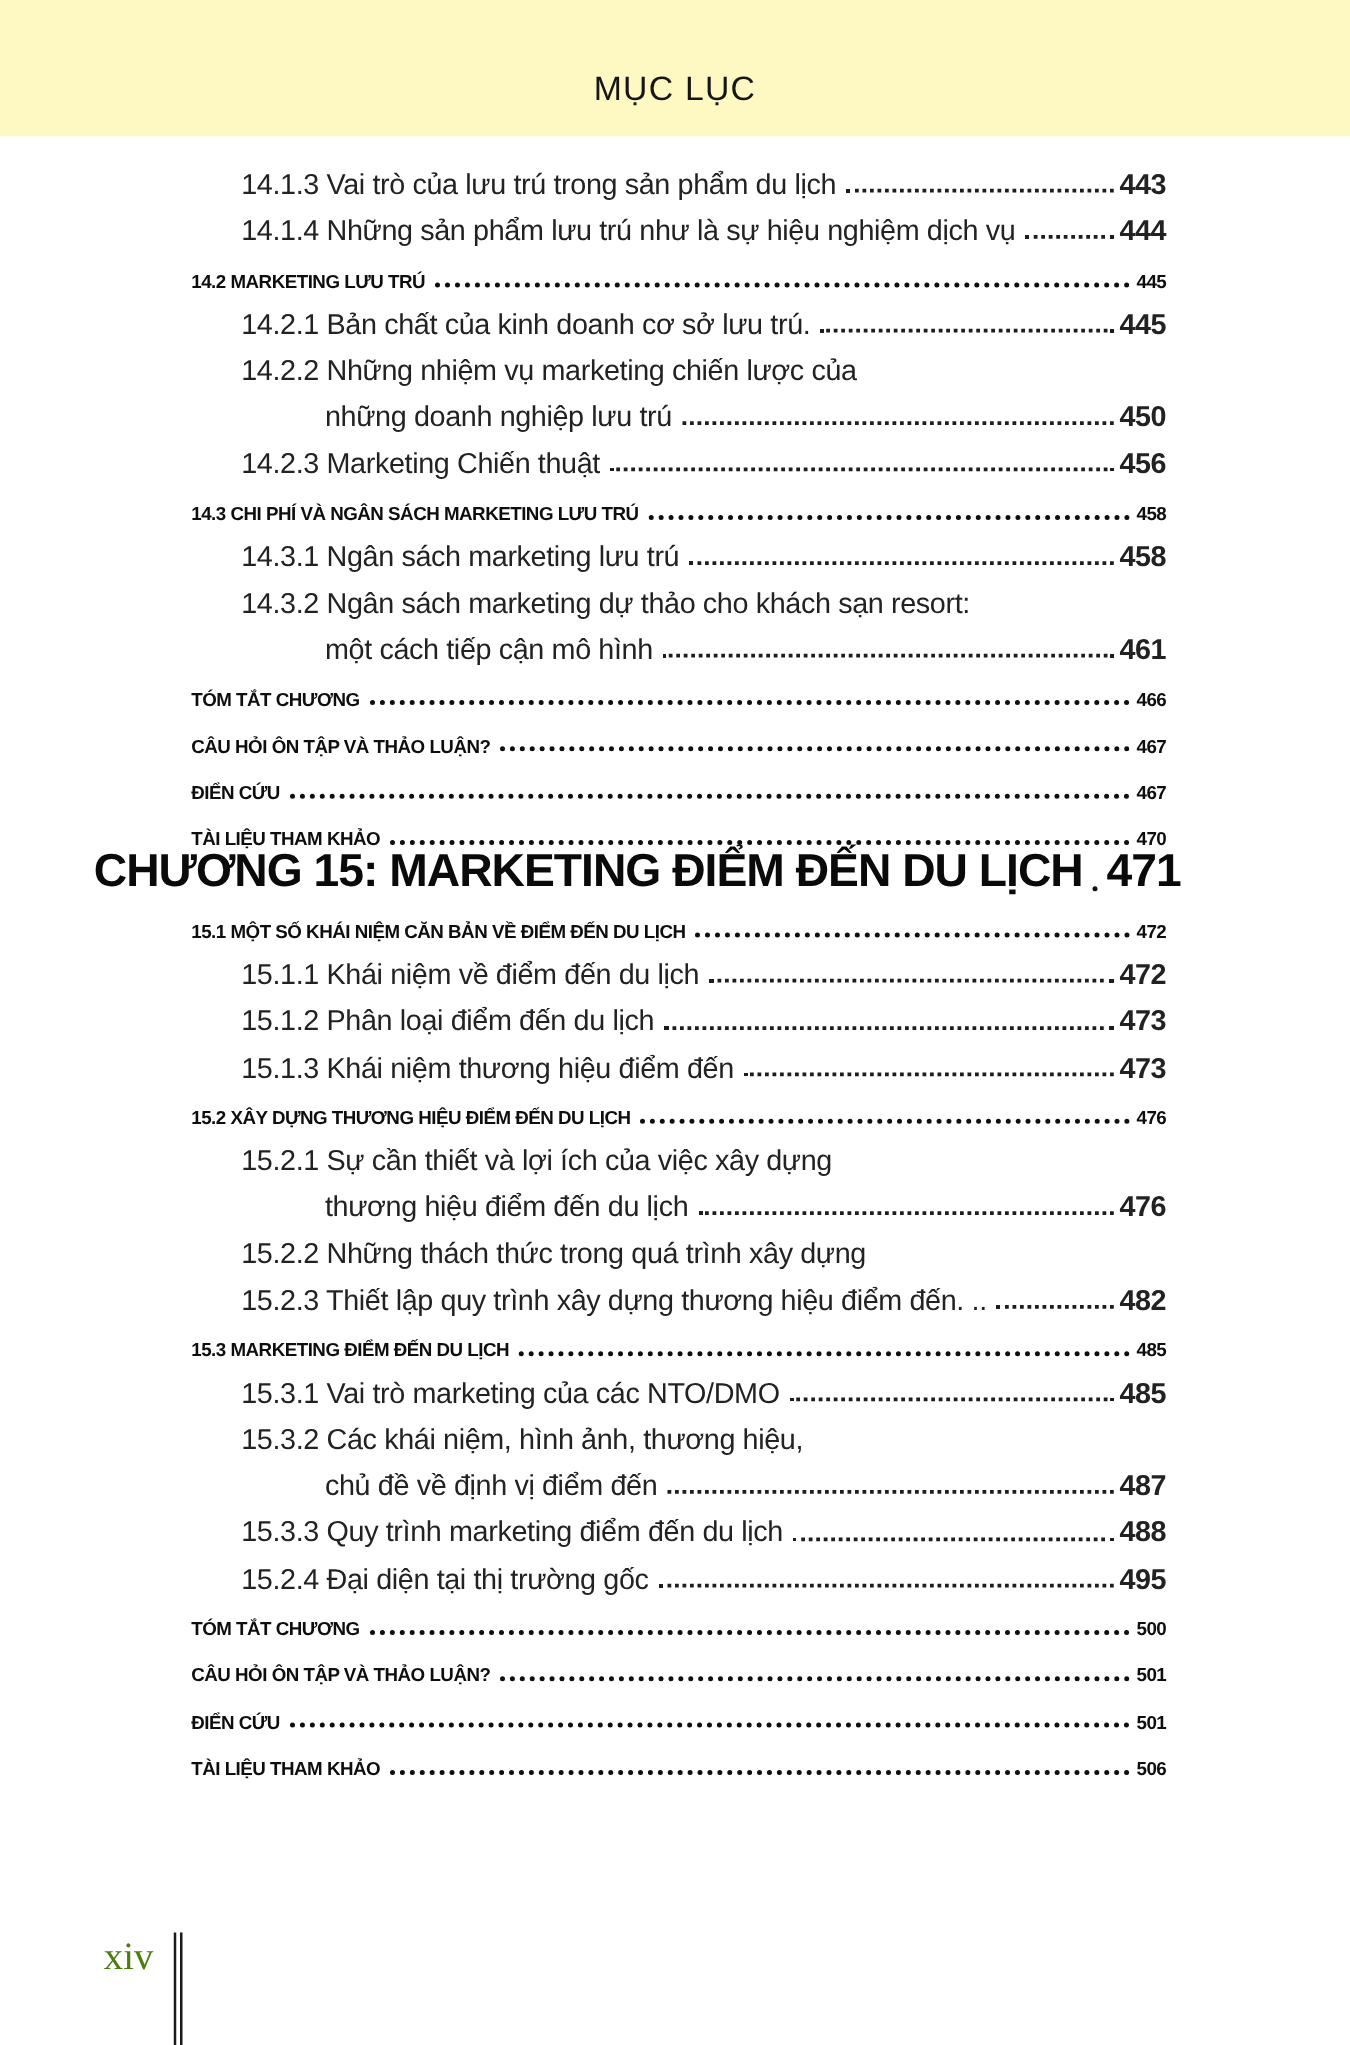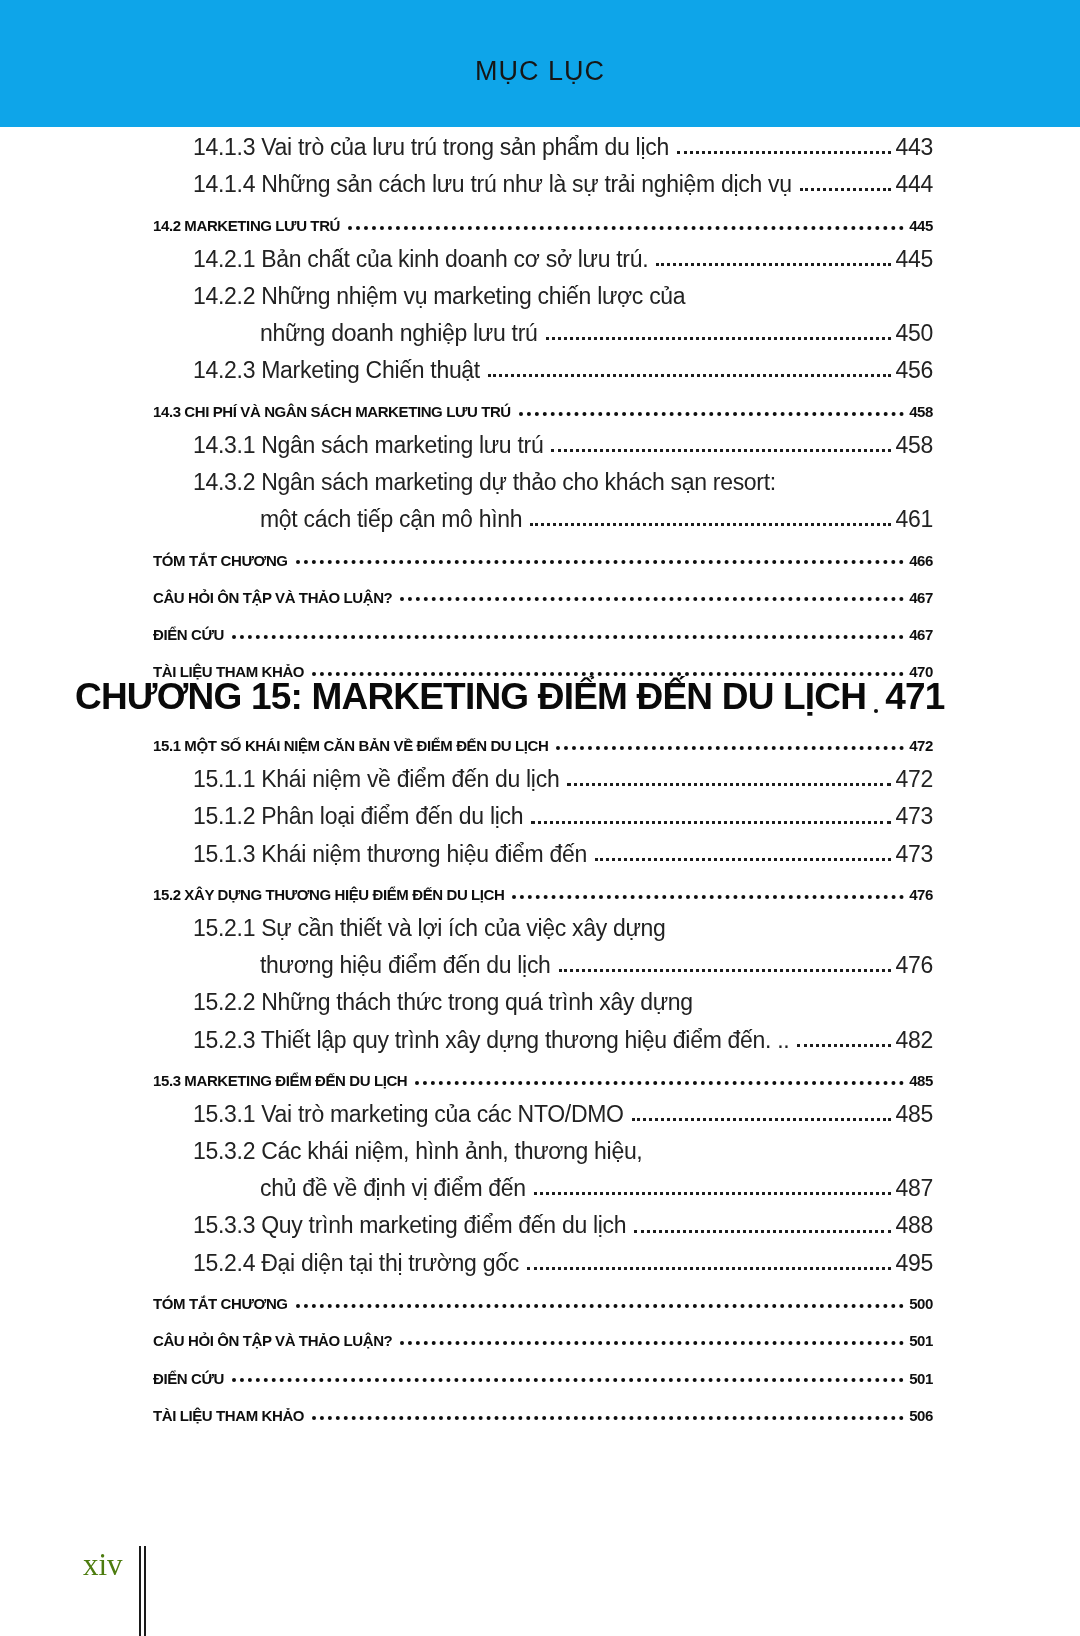--- a/index.html
+++ b/index.html
@@ -7,22 +7,22 @@
     width: 1080px; height: 1636px;
     position: relative;
     background: #ffffff;
     font-family: "Liberation Sans", sans-serif;
     color: #1c1c1c;
     overflow: hidden;
   }
   
   .header-band {
     position: absolute; left: 0; top: 0;
-    width: 1080px; height: 127px;
-    background: #0ea5e9;
+    width: 1080px; height: 109px;
+    background: #fef9c3;
   }
   .header-title {
     position: absolute; left: 0; top: 58px;
     width: 100%;
     text-align: center;
     font-size: 27px;
     letter-spacing: 1px;
     color: #161616;
     line-height: 1;
   }
@@ -33,21 +33,21 @@
     width: 858px;
   }
   .row {
     display: flex;
     align-items: flex-end;
     height: 37.2px;
     white-space: nowrap;
     line-height: 1.05;
   }
   .row .label { flex: 0 1 auto; padding-bottom: 2px; margin-top: 25px; }
-  .row .page  { flex: 0 0 auto; padding-bottom: 2px; }
+  .row .page  { flex: 0 0 auto; padding-bottom: 2px; font-weight: bold; }
   .dots {
     flex: 1 1 auto;
     min-width: 6px;
     height: 0;
     border-bottom: 3.4px dotted #1d1d1d;
     margin: 0 5px 7px 8px;
   }
   
   .row.sub  { font-size: 23px; letter-spacing: -0.3px; padding-left: 118px; color: #222; }
   .row.cont { font-size: 23px; letter-spacing: -0.3px; padding-left: 185px; color: #222; }
@@ -90,21 +90,21 @@
   <div class="header-title">MỤC LỤC</div>
 </div>
 
 <div class="toc">
     <div class="row sub">
       <span class="label">14.1.3 Vai trò của lưu trú trong sản phẩm du lịch</span>
       <span class="dots"></span>
       <span class="page">443</span>
     </div>
     <div class="row sub">
-      <span class="label">14.1.4 Những sản cách lưu trú như là sự trải nghiệm dịch vụ</span>
+      <span class="label">14.1.4 Những sản phẩm lưu trú như là sự hiệu nghiệm dịch vụ</span>
       <span class="dots"></span>
       <span class="page">444</span>
     </div>
     <div class="row h2">
       <span class="label">14.2 MARKETING LƯU TRÚ</span>
       <span class="dots"></span>
       <span class="page">445</span>
     </div>
     <div class="row sub">
       <span class="label">14.2.1 Bản chất của kinh doanh cơ sở lưu trú.</span>

